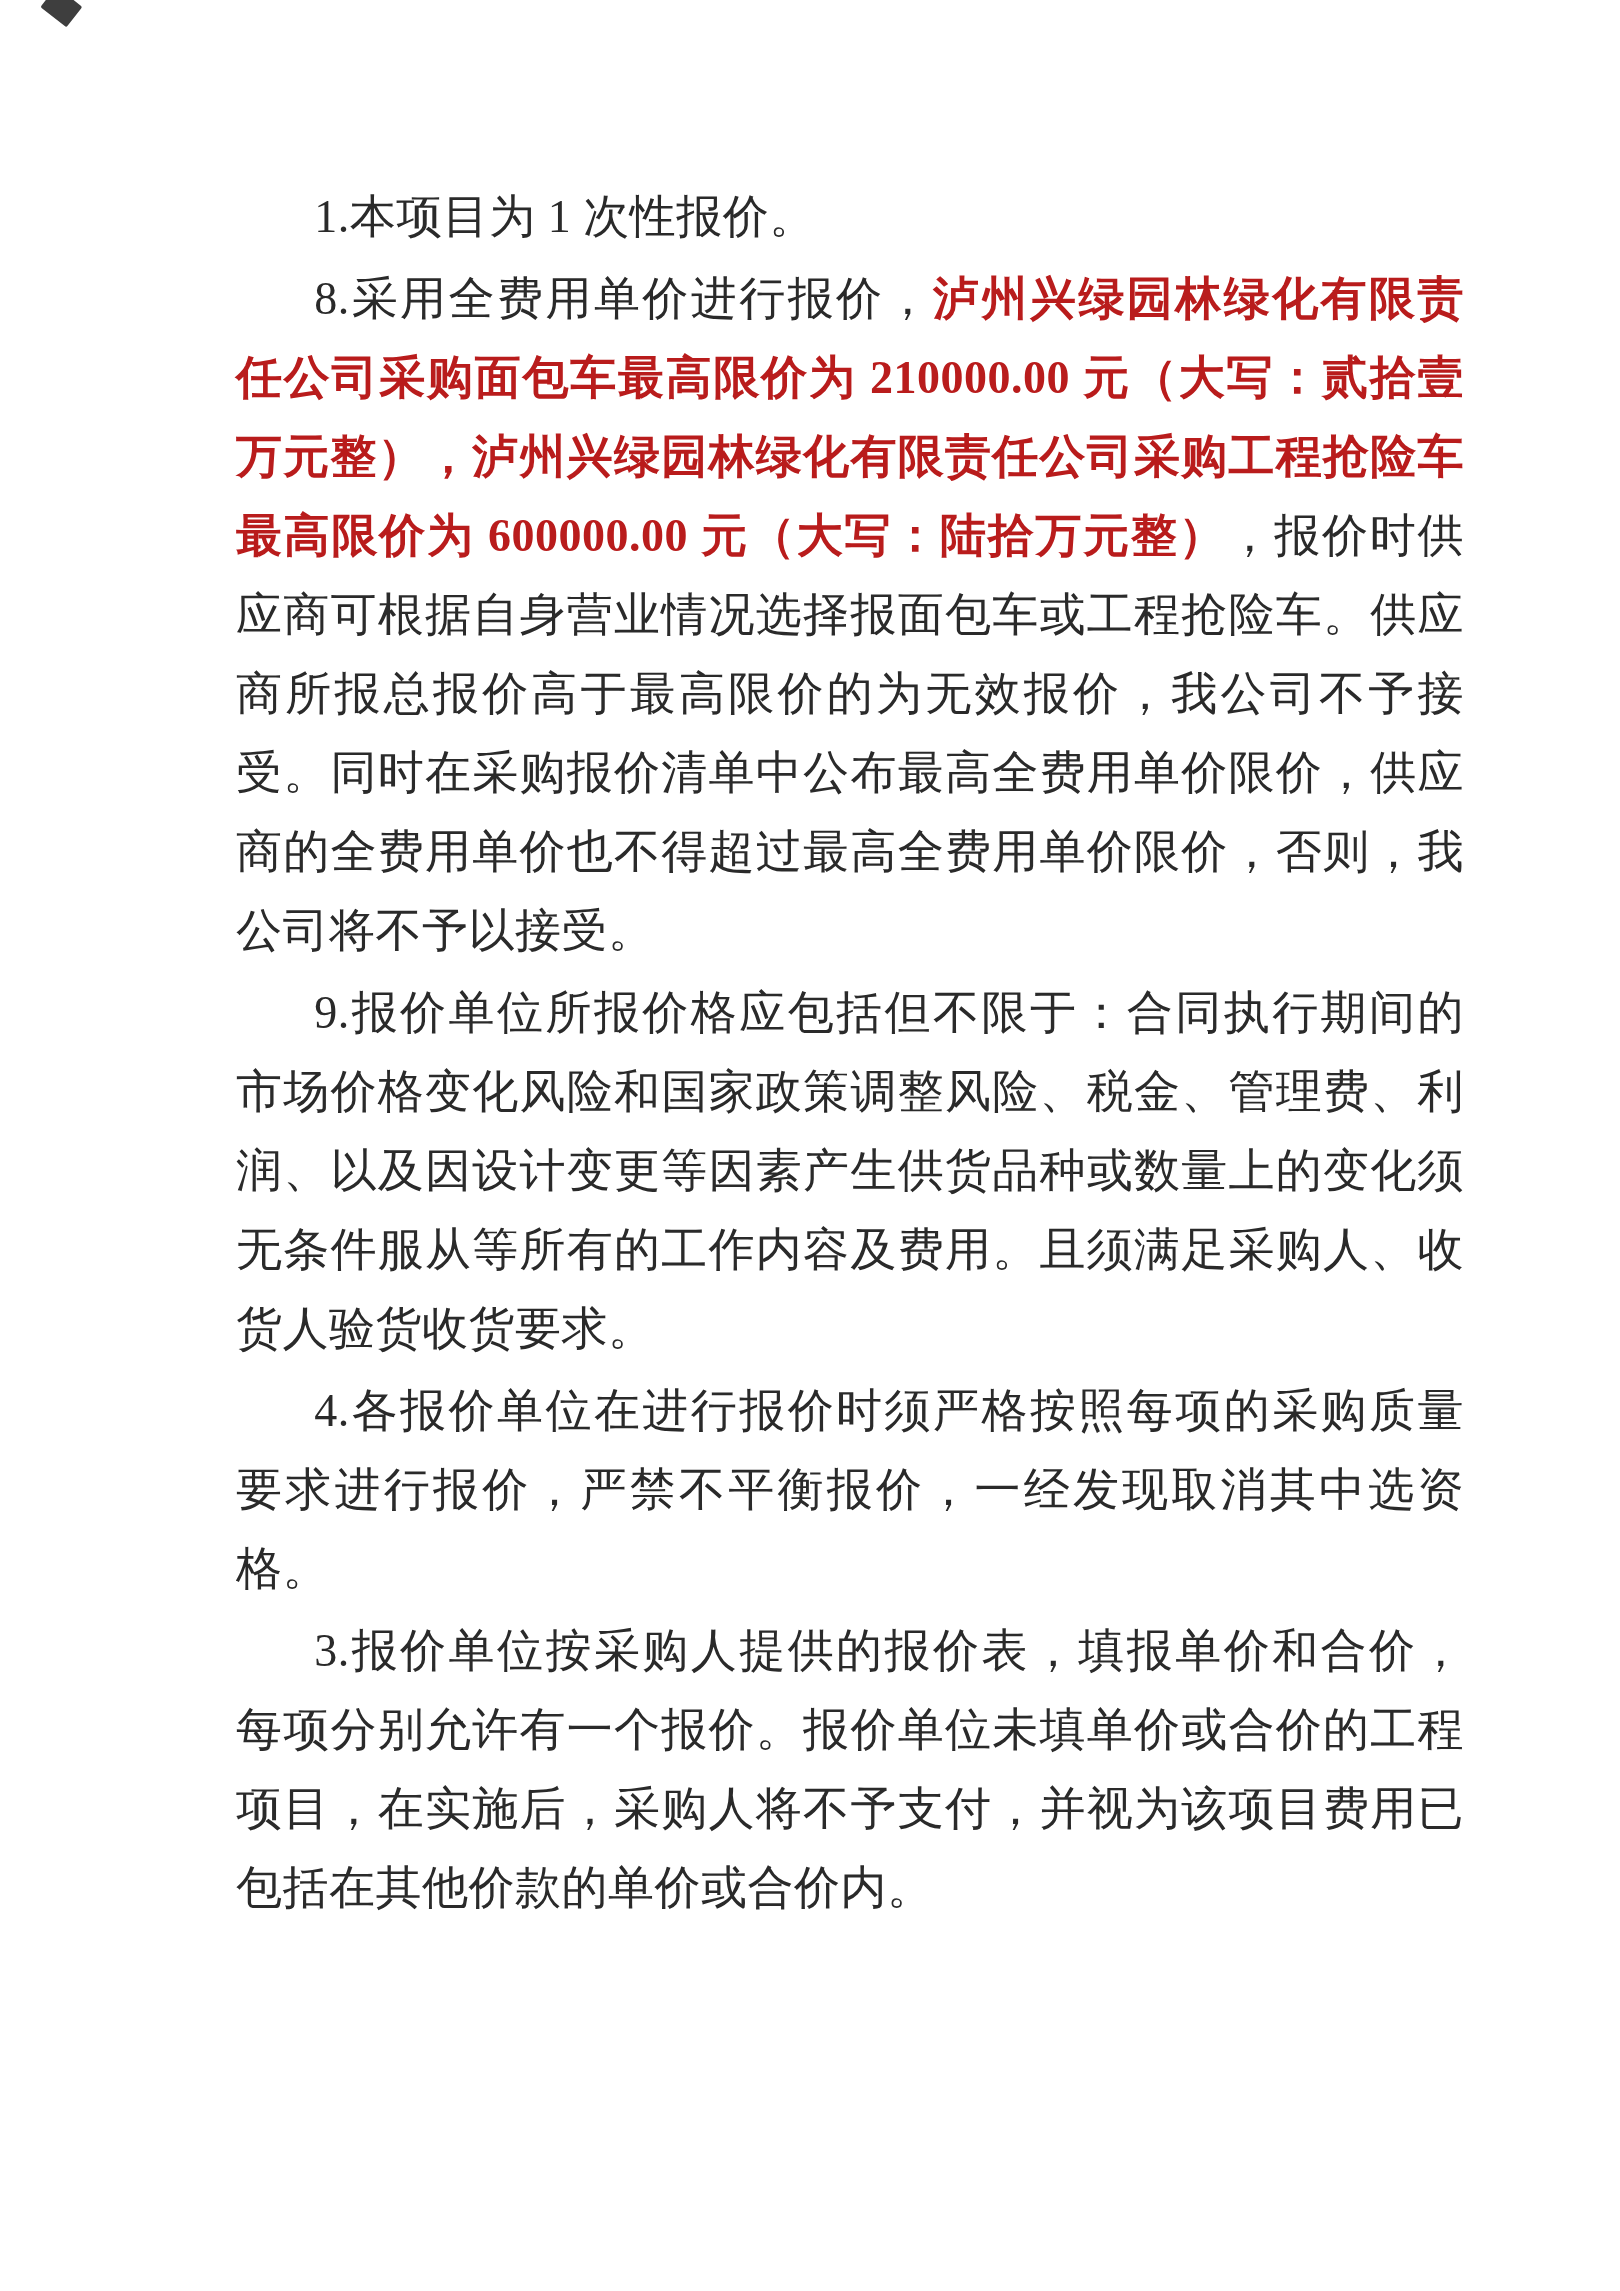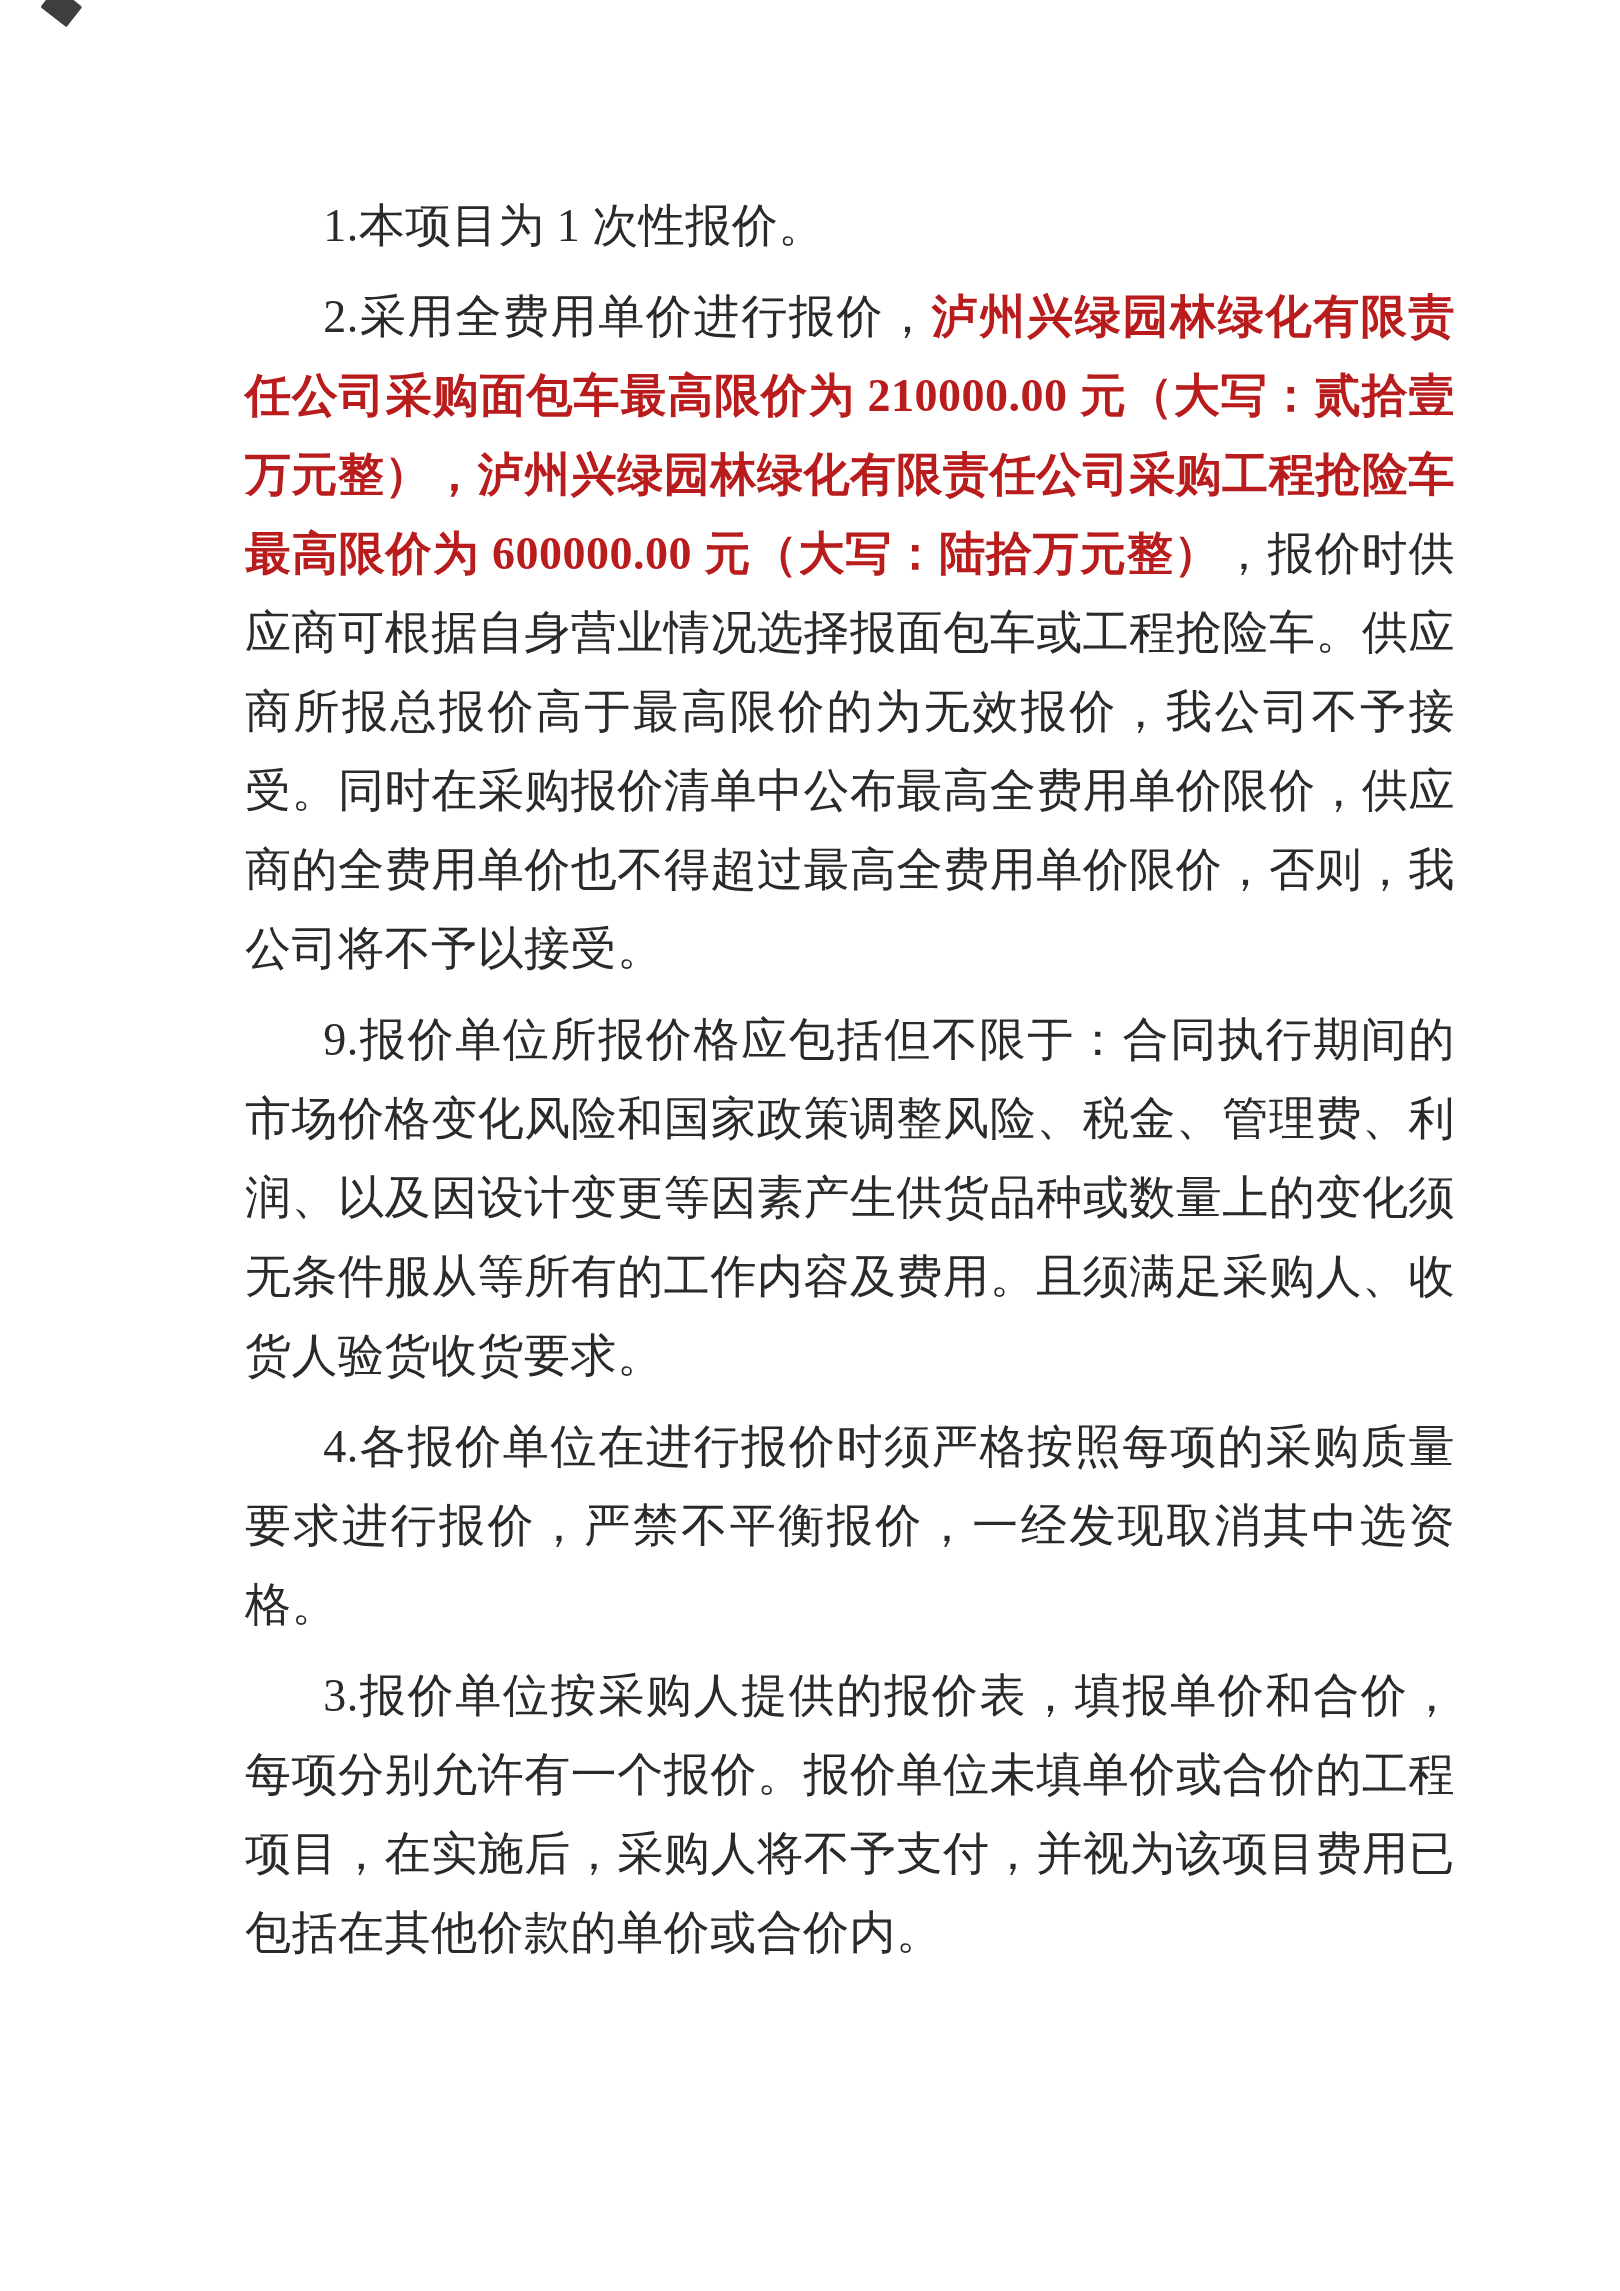--- a/index.html
+++ b/index.html
@@ -23,41 +23,41 @@
     top: -5.9px;
     left: 45px;
     width: 33px;
     height: 25.5px;
     background: #1c1c1c;
     transform: rotate(38deg);
     border-radius: 2px;
     opacity: 0.85;
   }
   p.clause {
-    margin: 12px;
+    margin: 3px;
     font-size: 46px;
     line-height: 79px;
     letter-spacing: 0.5px;
     color: #2a2a2a;
     text-align: justify;
     text-indent: 1.7em;
     word-break: break-all;
   }
   .run { font-weight: normal; }
   .run.bold { font-weight: bold; color: #b91c1c; }
 </style>
 </head>
 <body>
 
 <div class="page">
   <div class="scan-mark"></div>
 
   <p class="clause"><span class="run">1.本项目为 1 次性报价。</span></p>
 
-  <p class="clause"><span class="run">2.采用全费用单价进行报价，</span><span class="run bold">泸州兴绿园林绿化有限责任公司采购面包车最高限价为 210000.00 元（大写：贰拾壹万元整），泸州兴绿园林绿化有限责任公司采购工程抢险车最高限价为 600000.00 元（大写：陆拾万元整）</span><span class="run">，报价时供应商可根据自身营业情况选择报面包车或工程抢险车。供应商所报总报价高于最高限价的为无效报价，我公司不予接受。同时在采购报价清单中公布最高全费用单价限价，供应商的全费用单价也不得超过最高全费用单价限价，否则，我公司将不予以接受。</span></p>
+  <p class="clause"><span class="run">8.采用全费用单价进行报价，</span><span class="run bold">泸州兴绿园林绿化有限责任公司采购面包车最高限价为 210000.00 元（大写：贰拾壹万元整），泸州兴绿园林绿化有限责任公司采购工程抢险车最高限价为 600000.00 元（大写：陆拾万元整）</span><span class="run">，报价时供应商可根据自身营业情况选择报面包车或工程抢险车。供应商所报总报价高于最高限价的为无效报价，我公司不予接受。同时在采购报价清单中公布最高全费用单价限价，供应商的全费用单价也不得超过最高全费用单价限价，否则，我公司将不予以接受。</span></p>
 
   <p class="clause"><span class="run">9.报价单位所报价格应包括但不限于：合同执行期间的市场价格变化风险和国家政策调整风险、税金、管理费、利润、以及因设计变更等因素产生供货品种或数量上的变化须无条件服从等所有的工作内容及费用。且须满足采购人、收货人验货收货要求。</span></p>
 
   <p class="clause"><span class="run">4.各报价单位在进行报价时须严格按照每项的采购质量要求进行报价，严禁不平衡报价，一经发现取消其中选资格。</span></p>
 
   <p class="clause"><span class="run">3.报价单位按采购人提供的报价表，填报单价和合价，每项分别允许有一个报价。报价单位未填单价或合价的工程项目，在实施后，采购人将不予支付，并视为该项目费用已包括在其他价款的单价或合价内。</span></p>
 </div>
 
 
 </body></html>

